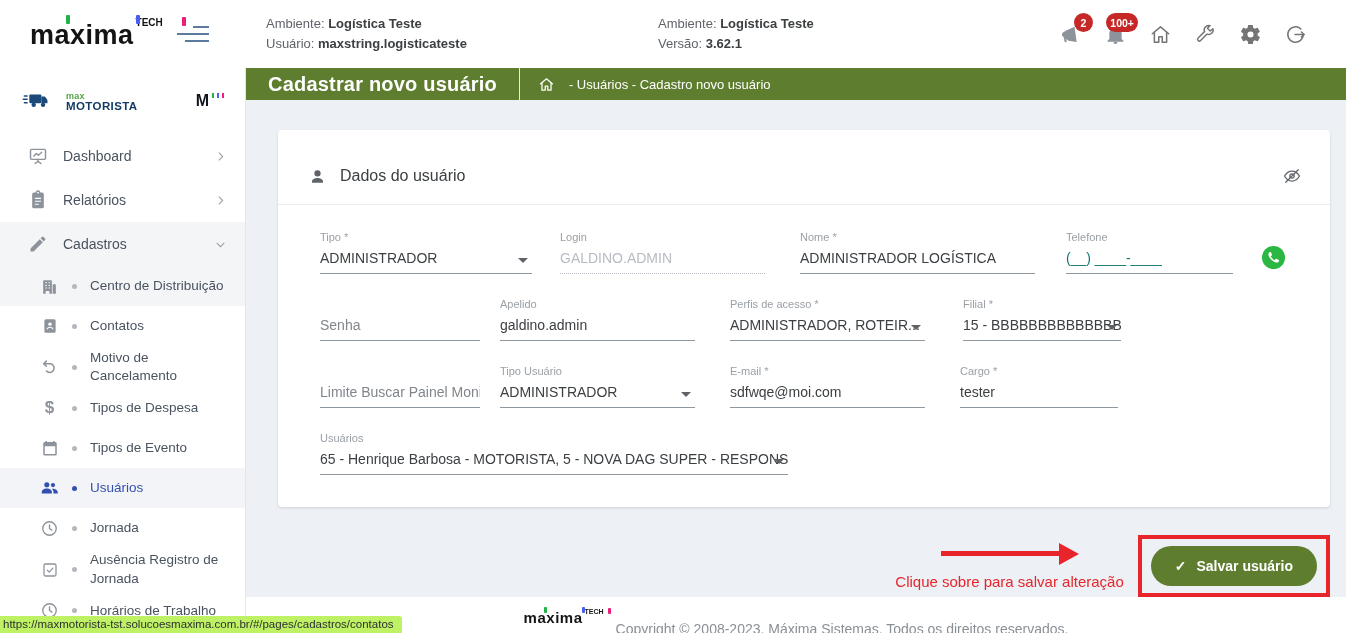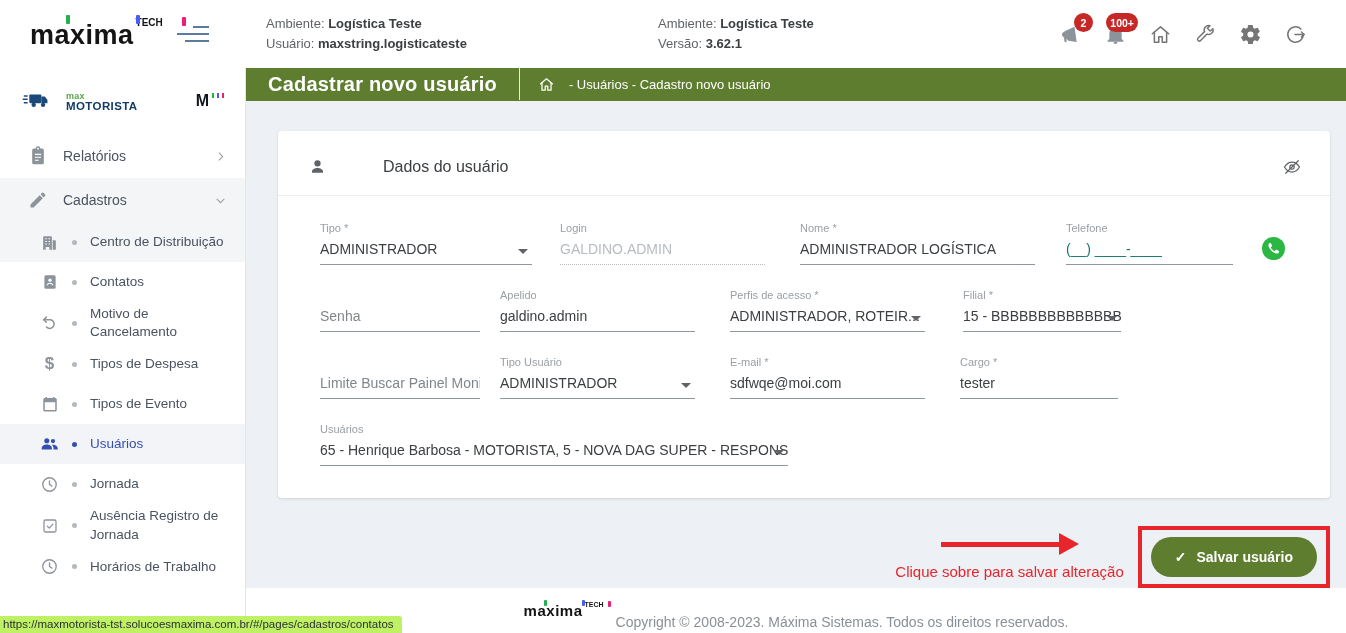--- a/index.html
+++ b/index.html
@@ -61,21 +61,21 @@
   .sub-item.active .dot { background:#3350b0; }
 
   .content { flex:1; display:flex; flex-direction:column; background:#edf0f4; }
   .page-header { height:45px; background:#5e7d2f; display:flex; align-items:center; color:#fff; padding-left:22px; }
   .page-title { font-size:20px; font-weight:bold; letter-spacing:.2px; }
   .ph-divider { width:1px; height:32px; background:rgba(255,255,255,.85); margin:0 18px 0 22px; }
   .breadcrumb { display:flex; align-items:center; gap:14px; font-size:13px; }
 
   .content-body { flex:1; padding:30px 16px 0 32px; }
   .card { background:#fff; border-radius:4px; box-shadow:0 1px 3px rgba(0,0,0,.12); }
-  .card-header { display:flex; align-items:center; padding:26px 28px 18px 30px; border-bottom:1px solid #ececec;gap:43px; }
+  .card-header { display:flex; align-items:center; padding:36px 28px 18px 30px; border-bottom:1px solid #ececec; }
   .card-title { font-size:16px; color:#3c4043; margin-left:13px; }
   .eye-btn { margin-left:auto; cursor:pointer; display:flex; }
   .card-form { padding:26px 44px 32px 42px; }
   .frow { display:flex; align-items:flex-end; margin-bottom:24px; }
   .frow:last-child { margin-bottom:0; }
   .field { position:relative; }
   .flabel { font-size:11px; color:#9aa0a6; margin-bottom:7px; white-space:nowrap; }
   .fvalue { font-size:14px; color:#3c4043; padding:0 0 7px 0; border-bottom:1px solid #8f979e; white-space:nowrap; overflow:hidden; text-overflow:clip; cursor:text; }
   .field.select .fvalue { padding-right:26px; cursor:pointer; }
   .caret { position:absolute; right:4px; bottom:11px; width:0; height:0; border-left:5px solid transparent; border-right:5px solid transparent; border-top:5px solid #5f6368; }
@@ -190,20 +190,31 @@
         <div class="moto-text">
           <div class="mx">max</div>
           <div class="mo">MOTORISTA</div>
         </div>
       </div>
       <div class="mini-m">
         <span>M</span><i class="tk tk1"></i><i class="tk tk2"></i><i class="tk tk3"></i>
       </div>
     </div>
 
+    <div class="nav-item">
+      <svg class="nicon" viewBox="0 0 24 24" fill="none" stroke="currentColor" stroke-width="1.7" stroke-linecap="round" stroke-linejoin="round">
+          <rect x="3" y="4" width="18" height="12" rx="1.5"></rect>
+          <path d="M7 12l3-3 2.5 2L16.5 7.5"></path>
+          <path d="M12 16v2.5M8.5 21l3.5-2.5L15.5 21"></path>
+        </svg>
+      <span class="nlabel">Dashboard</span>
+      <svg class="chev" viewBox="0 0 24 24" width="13" height="13" fill="none" stroke="currentColor" stroke-width="2">
+          <path d="M9 5l7 7-7 7"></path>
+        </svg>
+    </div>
 
     <div class="nav-item">
       <svg class="nicon" viewBox="0 0 24 24" fill="currentColor">
           <path d="M17 3h-2.2a2.8 2.8 0 0 0-5.6 0H7a2 2 0 0 0-2 2v15a2 2 0 0 0 2 2h10a2 2 0 0 0 2-2V5a2 2 0 0 0-2-2zm-5-.9a1.1 1.1 0 1 1 0 2.2 1.1 1.1 0 0 1 0-2.2z"></path>
           <path stroke="#fff" stroke-width="1.3" fill="none" d="M8.3 10h7.4M8.3 13.5h7.4M8.3 17h4.6"></path>
         </svg>
       <span class="nlabel">Relatórios</span>
       <svg class="chev" viewBox="0 0 24 24" width="13" height="13" fill="none" stroke="currentColor" stroke-width="2">
           <path d="M9 5l7 7-7 7"></path>
         </svg>

